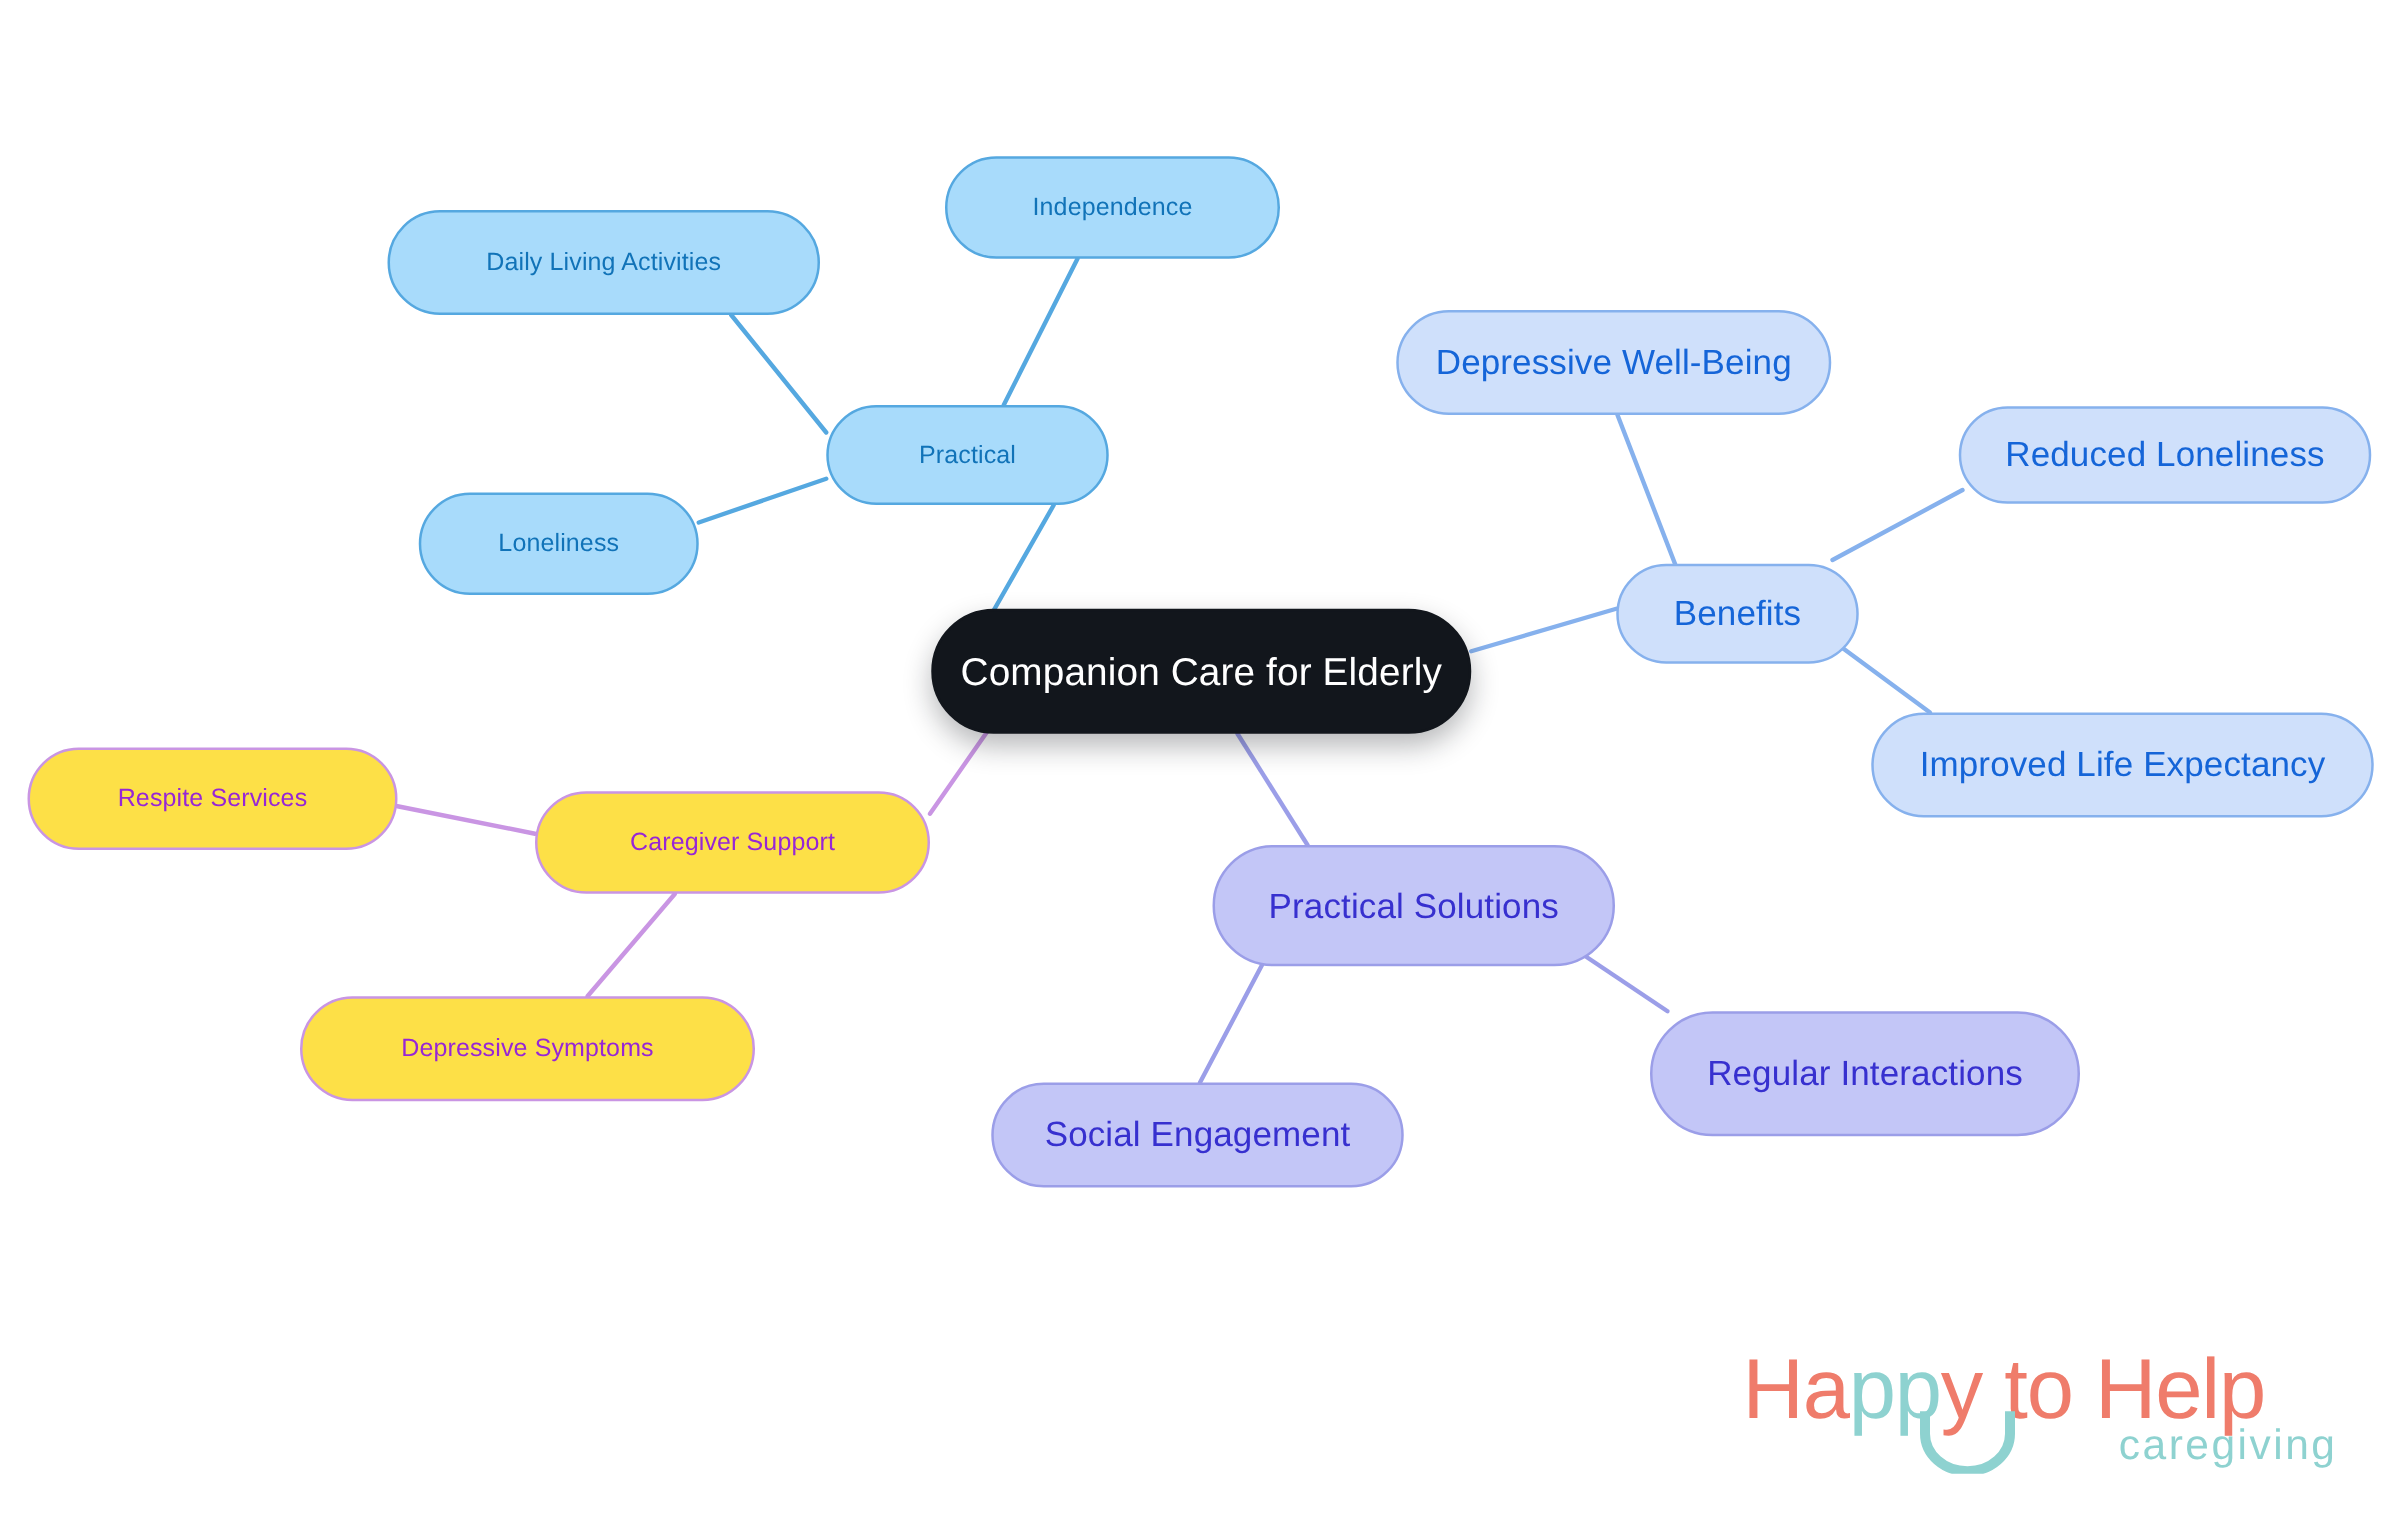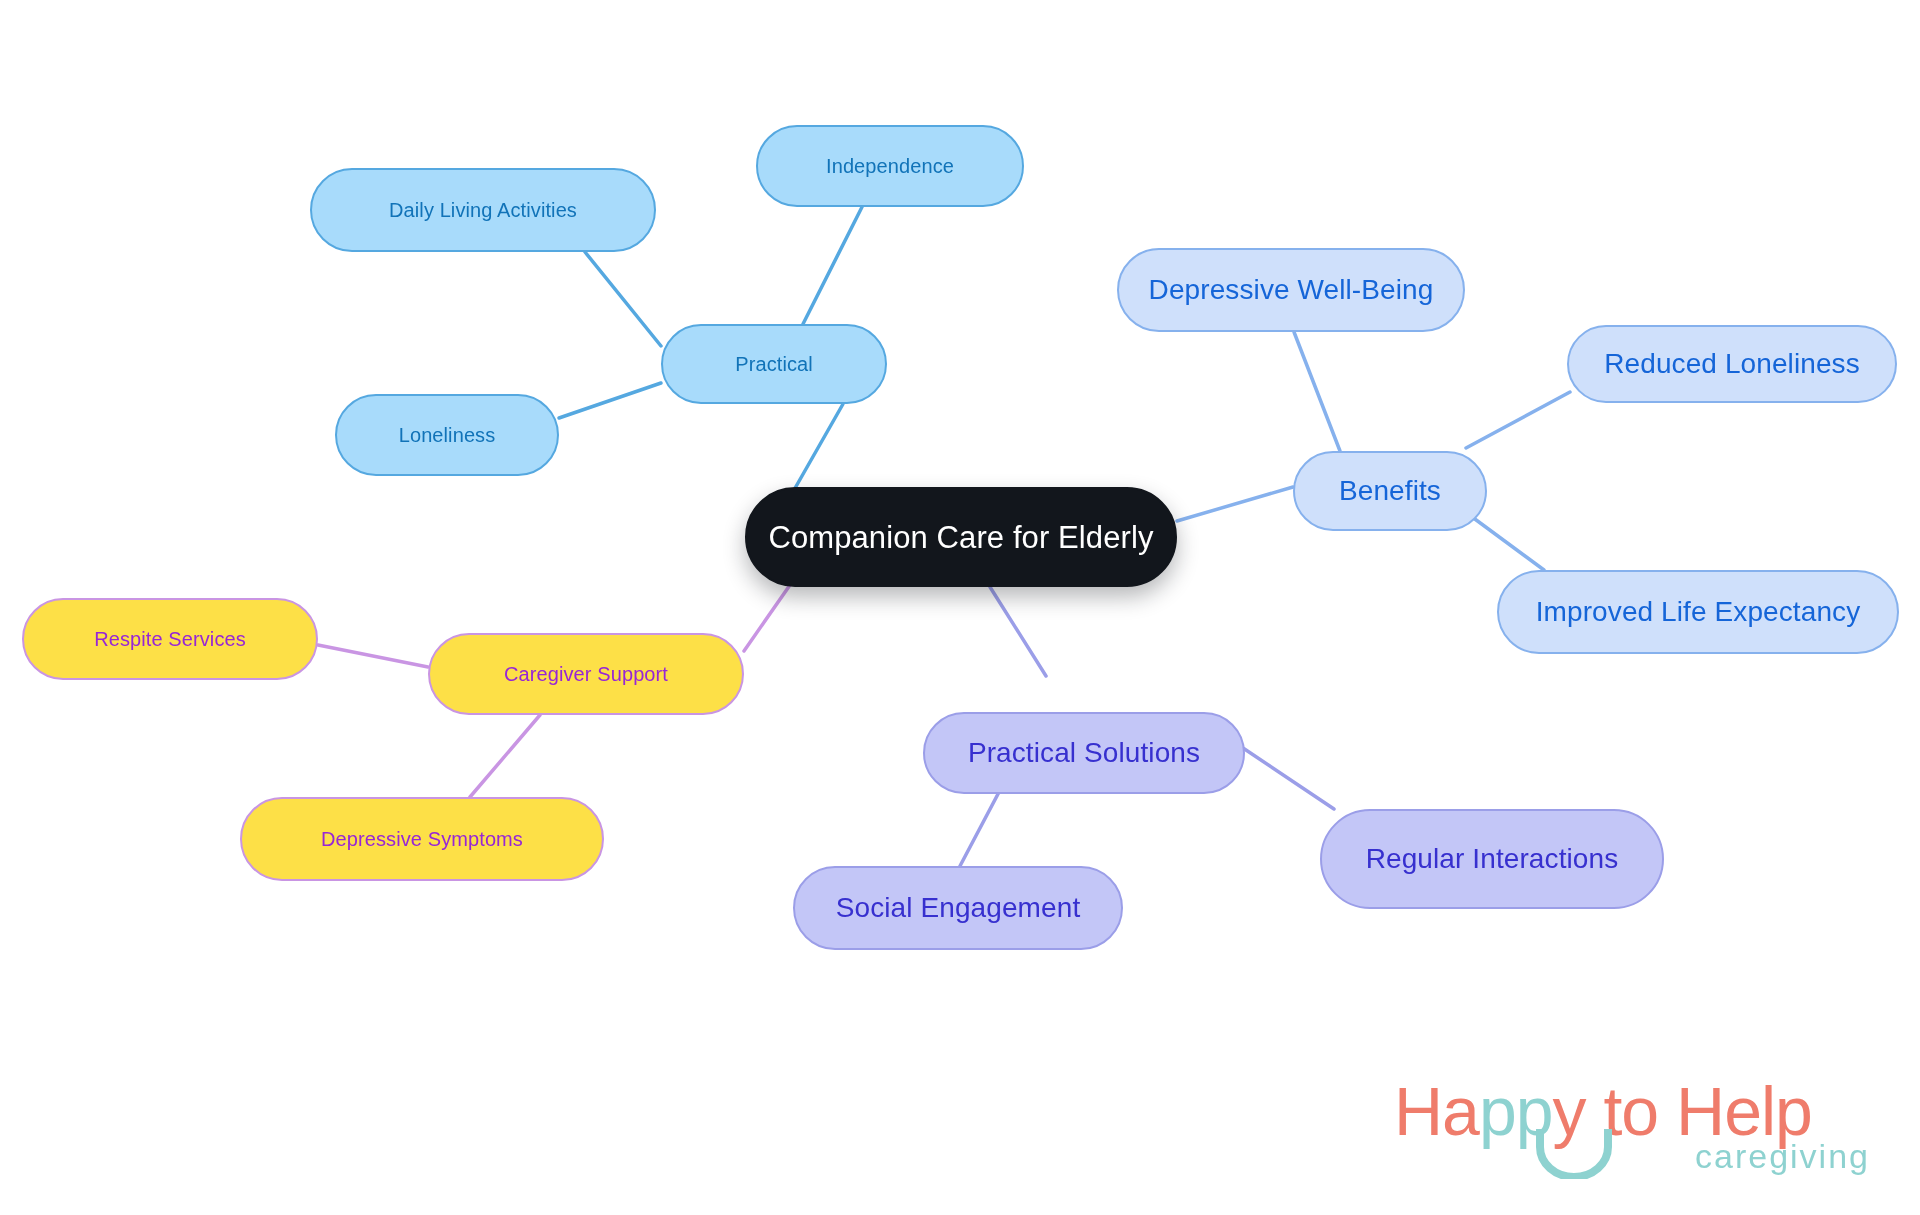--- a/index.html
+++ b/index.html
@@ -157,21 +157,21 @@
       </div>
       <div class="node periwinkle" style="left: 1117px; top: 248px; width: 348px; height: 84px;">
         <span class="node-label">Depressive Well-Being</span>
       </div>
       <div class="node periwinkle" style="left: 1567px; top: 325px; width: 330px; height: 78px;">
         <span class="node-label">Reduced Loneliness</span>
       </div>
       <div class="node periwinkle" style="left: 1497px; top: 570px; width: 402px; height: 84px;">
         <span class="node-label">Improved Life Expectancy</span>
       </div>
-      <div class="node violet" style="left: 923px; top: 676px; width: 322px; height: 82px; margin-top: 36px;">
+      <div class="node violet" style="left: 970px; top: 676px; width: 322px; height: 97px;">
         <span class="node-label">Practical Solutions</span>
       </div>
       <div class="node violet" style="left: 793px; top: 866px; width: 330px; height: 84px;">
         <span class="node-label">Social Engagement</span>
       </div>
       <div class="node violet" style="left: 1320px; top: 809px; width: 344px; height: 100px;">
         <span class="node-label">Regular Interactions</span>
       </div>
       <div class="node orchid" style="left: 428px; top: 633px; width: 316px; height: 82px;">
         <span class="node-label">Caregiver Support</span>

